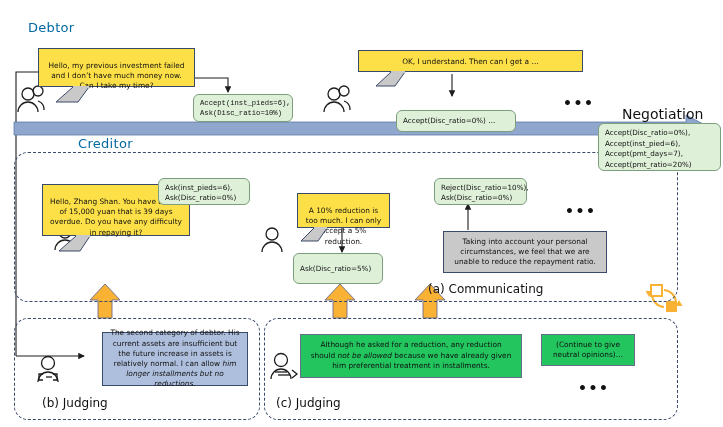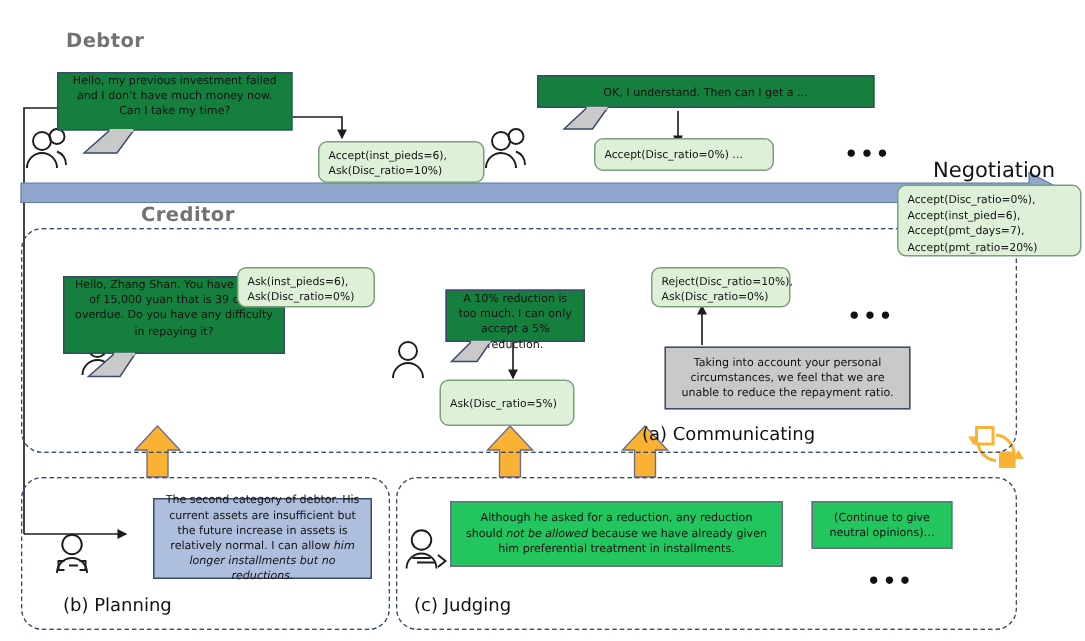--- a/index.html
+++ b/index.html
@@ -1,25 +1,25 @@
 <!DOCTYPE html>
 <html><head>
 <meta charset="utf-8">
 <style>
   html,body{margin:0;padding:0;background:#ffffff;}
   body{width:723px;height:427px;position:relative;overflow:hidden;
        font-family:"DejaVu Sans","Liberation Sans",sans-serif;color:#111;}
   .abs{position:absolute;}
-  .role-label{font-size:13px;font-weight:bold;letter-spacing:.3px;color:#737373;margin-left:16px;}
+  .role-label{font-size:13px;font-weight:normal;letter-spacing:.3px;color:#0369a1;}
   .section-label{font-size:12px;color:#111;}
   
   .bubble{
-    background:#15803d;border:1px solid #3a4a6b;
+    background:#fde047;border:1px solid #3a4a6b;
     font-size:7.4px;line-height:10.2px;text-align:center;color:#111;
-    padding:0 5px;box-sizing:border-box;position:absolute;
+    padding:12px 5px;box-sizing:border-box;position:absolute;
   }
   
   .action{
     background:#dff0d8;border:1px solid #7d9e7d;border-radius:6px;
     font-size:7.2px;line-height:9.6px;color:#111;padding:4px 6px;
     box-sizing:border-box;position:absolute;text-align:left;
   }
   
   .plan{
     background:#aebfdd;border:1px solid #3a4a6b;
@@ -133,39 +133,39 @@
 </svg>
 
 <div class="panel" style="left:14px;top:152px;width:662px;height:148px;"></div>
 <div class="panel" style="left:14px;top:318px;width:244px;height:100px;"></div>
 <div class="panel" style="left:264px;top:318px;width:412px;height:100px;"></div>
 
 <div class="abs role-label" style="left:28px;top:20px;">Debtor</div>
 <div class="abs role-label" style="left:78px;top:136px;">Creditor</div>
 
 <div class="abs section-label" style="left:428px;top:282px;">(a) Communicating</div>
-<div class="abs section-label" style="left:42px;top:396px;">(b) Planning</div>
+<div class="abs section-label" style="left:42px;top:396px;">(b) Judging</div>
 <div class="abs section-label" style="left:276px;top:396px;">(c) Judging</div>
 
 <div class="bubble" style="left:38px;top:48px;width:157px;height:39px;">Hello, my previous investment failed and I don’t have much money now. Can I take my time?</div>
 <svg class="abs" style="left:55px;top:86px;width:40px;height:20px;">
   <path d="M1,16 L18,1 L34,1 L23,16 Z" fill="#c9c9c9" stroke="#3a4a6b" stroke-width="1"></path>
   <path d="M18,1 L34,1" stroke="#c9c9c9" stroke-width="2"></path>
 </svg>
 
-<div class="action" style="left:212px;top:94px;width:111px;height:28px;white-space:pre-line;">Accept(inst_pieds=6),
+<div class="action" style="left:193px;top:94px;width:100px;height:28px;white-space:pre-line;font-family:Liberation Mono, monospace;">Accept(inst_pieds=6),
 Ask(Disc_ratio=10%)</div>
 
 <div class="bubble" style="left:358px;top:50px;width:225px;height:22px;padding-top:6px;">OK, I understand. Then can I get a …</div>
 <svg class="abs" style="left:375px;top:71px;width:34px;height:18px;">
   <path d="M1,15 L16,1 L30,1 L20,15 Z" fill="#c9c9c9" stroke="#3a4a6b" stroke-width="1"></path>
   <path d="M16,1 L30,1" stroke="#c9c9c9" stroke-width="2"></path>
 </svg>
 
-<div class="action" style="left:396px;top:92px;width:120px;height:22px;display:flex;align-items:center;">Accept(Disc_ratio=0%) …</div>
+<div class="action" style="left:396px;top:110px;width:120px;height:22px;display:flex;align-items:center;">Accept(Disc_ratio=0%) …</div>
 
 <div class="abs dots" style="left:563px;top:95px;">•••</div>
 
 <div class="abs" style="left:622px;top:106px;font-size:14px;">Negotiation result</div>
 <div class="action" style="left:598px;top:123px;width:123px;height:48px;white-space:pre-line;line-height:10.6px;">Accept(Disc_ratio=0%),
 Accept(inst_pied=6),
 Accept(pmt_days=7),
 Accept(pmt_ratio=20%)</div>
 
 <div class="bubble" style="left:42px;top:184px;width:148px;height:52px;">Hello, Zhang Shan. You have a debt of 15,000 yuan that is 39 days overdue. Do you have any difficulty in repaying it?</div>

